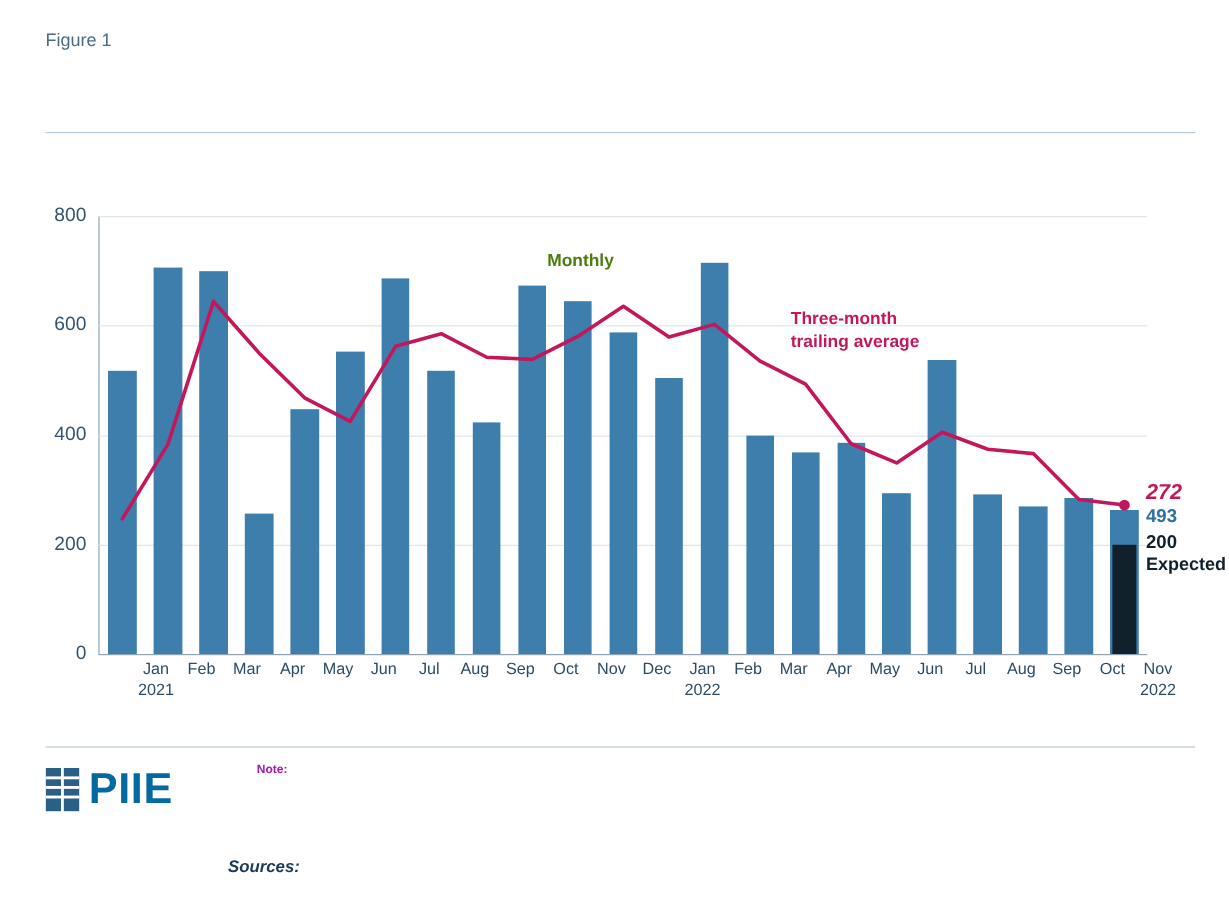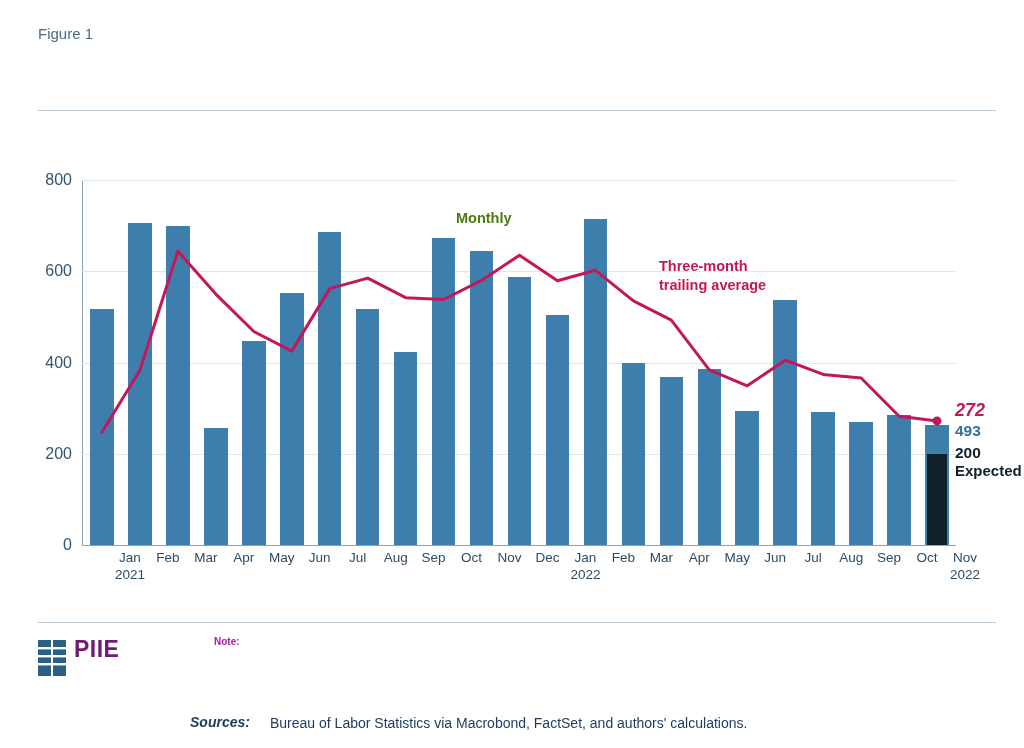--- a/index.html
+++ b/index.html
@@ -213,24 +213,24 @@
   }
   .logo-mark {
     position: absolute;
     left: 0;
     top: 2px;
   }
   .logo-text {
     position: absolute;
     left: 36px;
     top: 0px;
-    font-size: 23px;
+    font-size: 36px;
     font-weight: bold;
     letter-spacing: 0.5px;
-    color: #701a75;
+    color: #0369a1;
   }
   .note-label {
     position: absolute;
     left: 214px;
     top: 636px;
     font-size: 10px;
     font-weight: bold;
     color: #a21caf;
   }
   .note-text {
@@ -374,15 +374,14 @@
       <rect x="0" y="9" width="28" height="2.4" fill="#ffffff"></rect>
       <rect x="0" y="17" width="28" height="2.4" fill="#ffffff"></rect>
       <rect x="0" y="25" width="28" height="2.4" fill="#ffffff"></rect>
       <rect x="13" y="2" width="2" height="36" fill="#ffffff"></rect>
     </svg>
     <div class="logo-text">PIIE</div>
   </div>
 
   <div class="note-label">Note:</div>
   <div class="src-label">Sources:</div>
-  <div class="src-text">Bureau of Labor Statistics via Macrobond, FactSet, and authors' calculations.</div>
 
 </div>
 
 </body></html>

